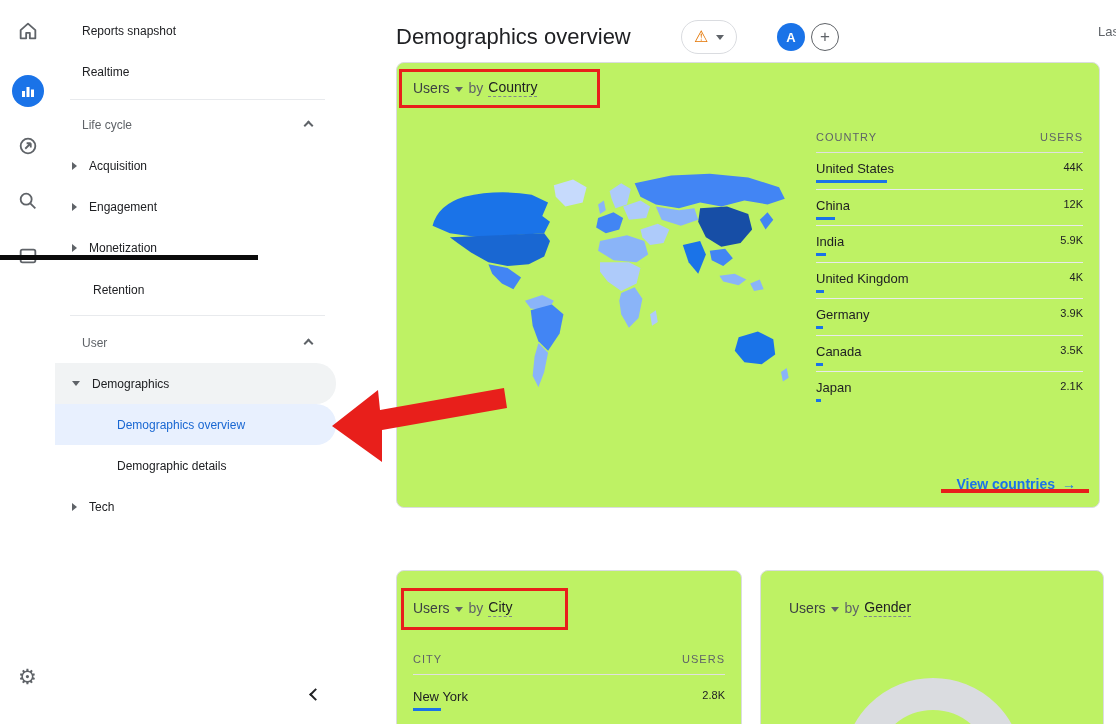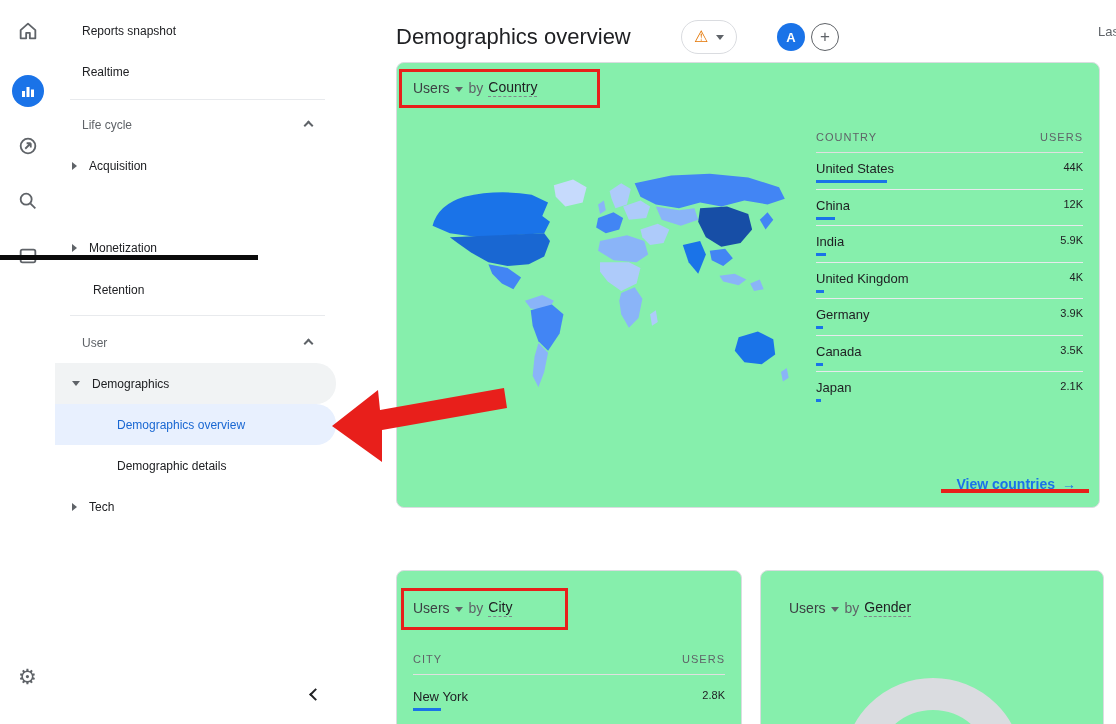--- a/index.html
+++ b/index.html
@@ -33,21 +33,21 @@
 
   
   .page-title { position:absolute; left:396px; top:24px; font-size:22px; color:#202124; font-weight:400; }
   .warn-pill { position:absolute; left:681px; top:20px; height:34px; padding:0 12px; border:1px solid #dadce0; border-radius:17px; display:flex; align-items:center; gap:8px; cursor:pointer; background:#fff; }
   .warn-glyph { color:#e37400; font-size:16px; line-height:1; }
   .avatar { position:absolute; left:777px; top:23px; width:28px; height:28px; border-radius:50%; background:#1a73e8; color:#fff; font-size:13px; font-weight:bold; display:flex; align-items:center; justify-content:center; cursor:pointer; }
   .plus-btn { position:absolute; left:811px; top:23px; width:28px; height:28px; border-radius:50%; border:1.5px solid #5f6368; color:#5f6368; font-size:17px; display:flex; align-items:center; justify-content:center; cursor:pointer; background:#fff; }
   .daterange { position:absolute; left:1098px; top:24px; font-size:13px; color:#5f6368; white-space:nowrap; }
 
   
-  .card { position:absolute; background:#86efac; border:1px solid #dadce0; border-radius:8px; }
+  .card { position:absolute; background:#bef264; border:1px solid #dadce0; border-radius:8px; }
   .card-country { left:396px; top:62px; width:704px; height:446px; }
   .card-city    { left:396px; top:570px; width:346px; height:220px; }
   .card-gender  { left:760px; top:570px; width:344px; height:220px; }
 
   .dim-control { position:absolute; display:flex; align-items:center; font-size:14px; color:#3c4043; }
   .dim-control .metric { cursor:pointer; }
   .dim-control .caret { width:0; height:0; border-left:4px solid transparent; border-right:4px solid transparent; border-top:5px solid #5f6368; margin:2px 6px 0 5px; }
   .dim-control .by { color:#5f6368; margin-right:5px; }
   .dim-control .dim { border-bottom:1px dashed #80868b; padding-bottom:1px; cursor:pointer; color:#202124; }
 
@@ -124,20 +124,24 @@
     <div class="sdiv" style="top:99px;"></div>
 
     <div class="si" style="top:145px;">
       <span class="lead-tri tri-r"></span>
       <span>Acquisition</span>
     </div>
     <div class="si plain sec" style="top:104px;">
       <span>Life cycle</span>
       <span class="chev-up"></span>
     </div>
+    <div class="si" style="top:186px;">
+      <span class="lead-tri tri-r"></span>
+      <span>Engagement</span>
+    </div>
     <div class="si" style="top:227px;">
       <span class="lead-tri tri-r"></span>
       <span>Monetization</span>
     </div>
     <div class="si lvl1" style="top:269px;">
       <span>Retention</span>
     </div>
 
     <div class="sdiv" style="top:315px;"></div>
 

